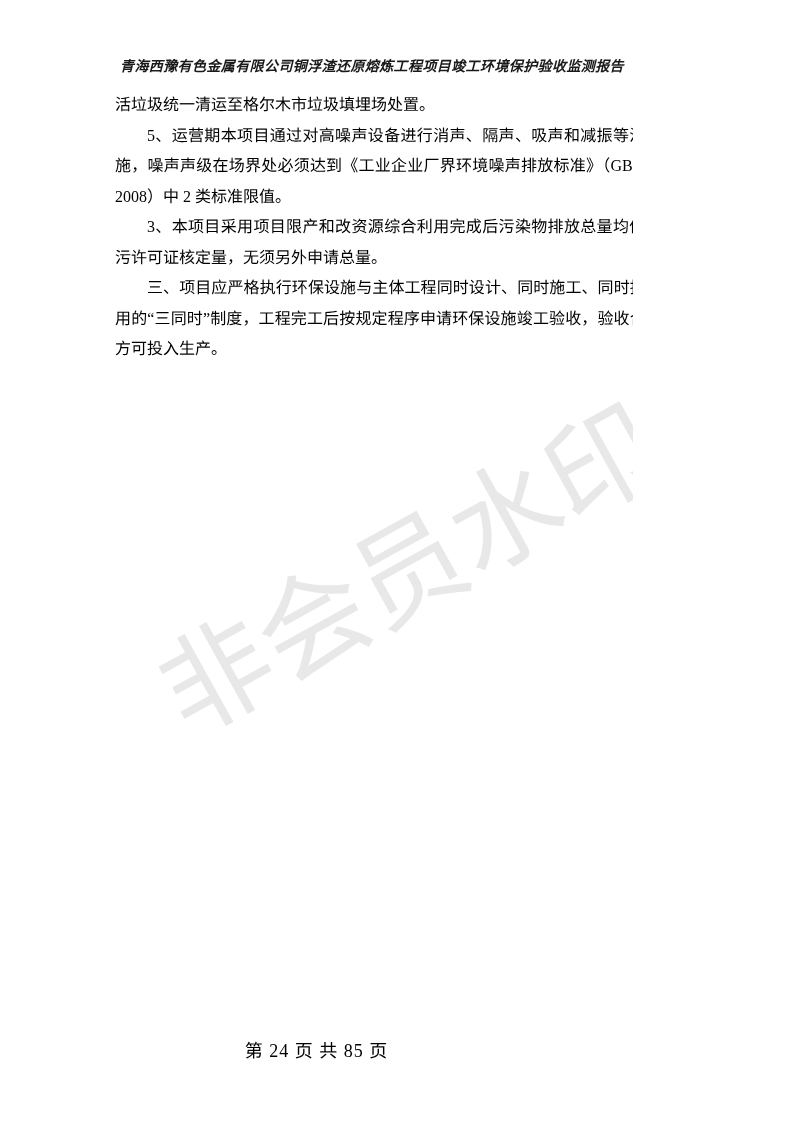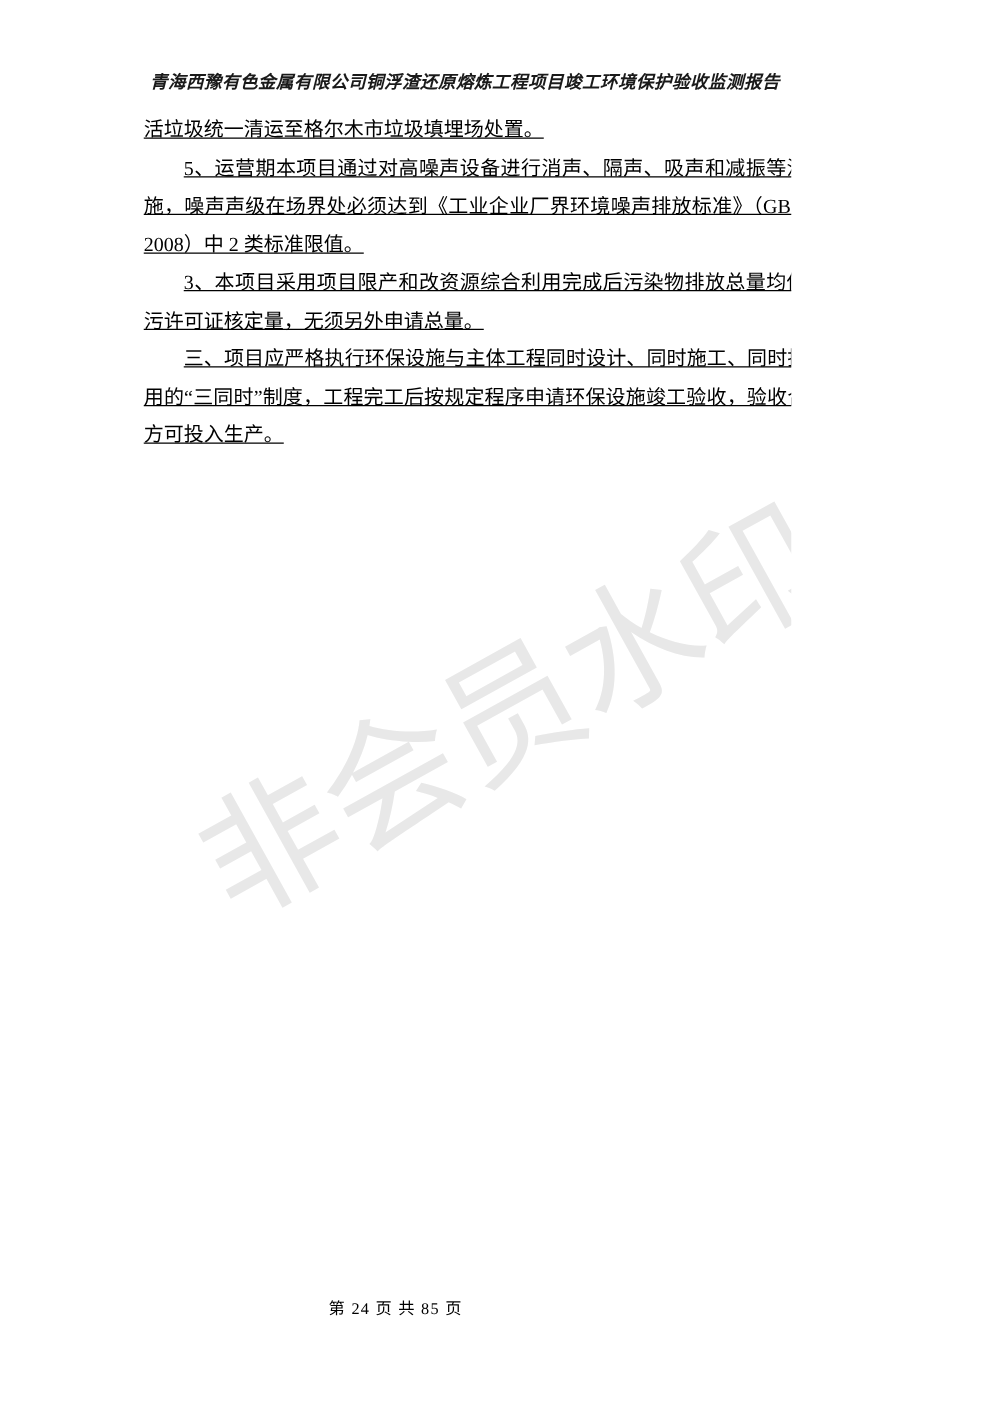--- a/index.html
+++ b/index.html
@@ -38,21 +38,20 @@
     width: 563px;
     font-size: 16px;
     line-height: 30.5px;
     text-align: justify;
     text-justify: inter-ideograph;
     z-index: 2;
   }
   .doc-body p {
     margin: 0;
     padding: 0;
-    text-decoration: underline;
   }
   .doc-body p.indent {
     text-indent: 2em;
   }
   
   .watermark {
     position: absolute;
     top: 562px;
     left: 405px;
     transform: translate(-50%, -50%) rotate(-29deg);
@@ -66,21 +65,21 @@
     user-select: none;
     pointer-events: none;
   }
   
   .doc-footer {
     position: absolute;
     top: 1036px;
     left: 0;
     width: 100%;
     text-align: center;
-    font-size: 13px;
+    font-size: 18px;
     letter-spacing: 1px;
     color: #000000;
     z-index: 2;
   }
 </style>
 </head>
 <body>
 
 <div class="page">
 

